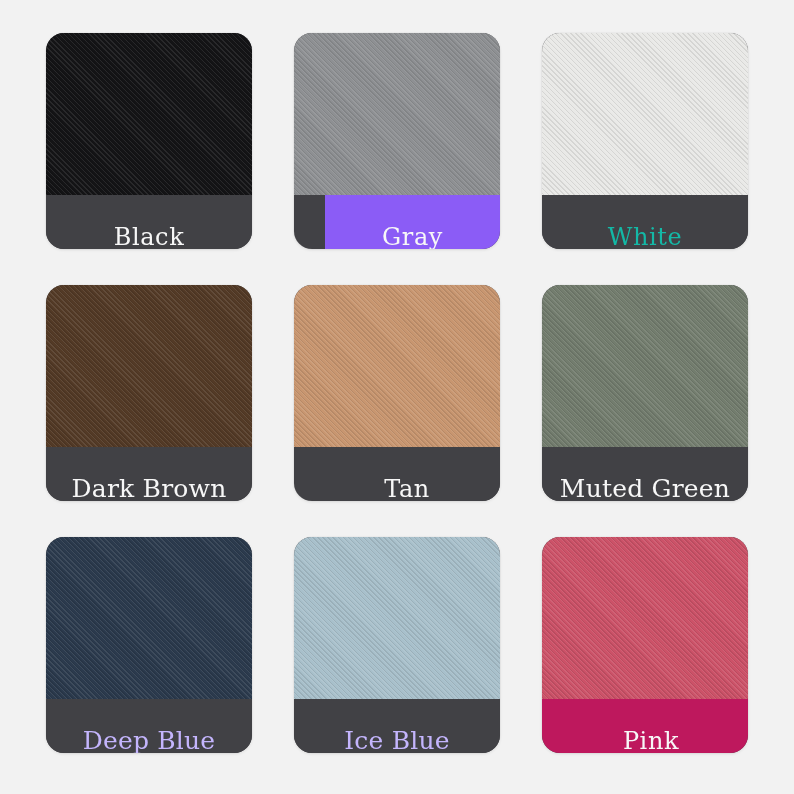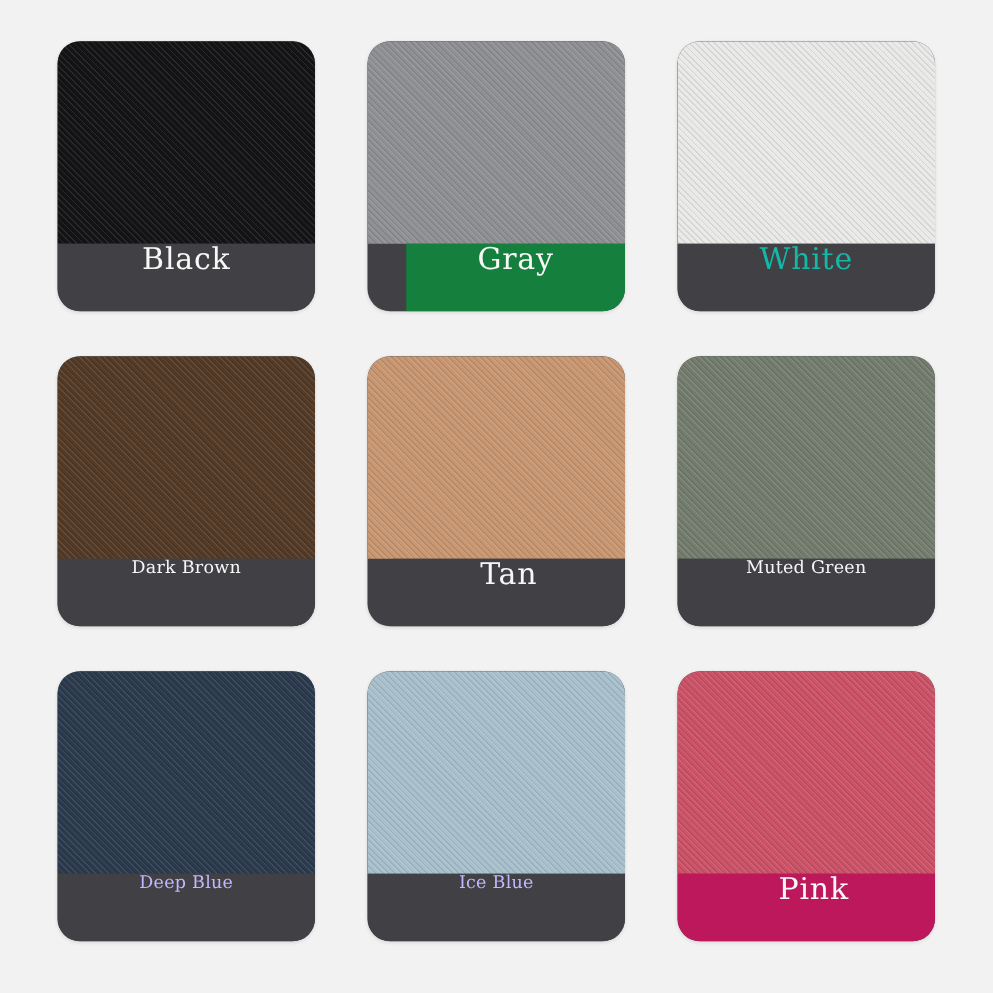--- a/index.html
+++ b/index.html
@@ -61,54 +61,54 @@
   }
 
   .swatch-label-band {
     position: absolute;
     left: 0;
     right: 0;
     top: 162px;
     bottom: 0;
     background: #414145;
     display: flex;
-    align-items: flex-start;
+    align-items: flex-end;
     justify-content: center;
   }
 
   .swatch-label {
     color: #f7f7f7;
     font-size: 24px;
     letter-spacing: 0.6px;
     line-height: 1;
     white-space: nowrap;
     font-weight: 400;
     font-family: "DejaVu Serif", "Liberation Serif", serif;
     -webkit-font-smoothing: antialiased;
   }
   .swatch-label.long {
-    font-size: 14px;
+    font-size: 25px;
     letter-spacing: 0.2px;
   }
 </style>
 </head>
 <body style="background-color: rgb(242, 242, 242);">
 
 <div id="swatch-grid">
 
   <div class="swatch-card">
     <div class="swatch-color" style="background-color: rgb(20, 20, 22);"></div>
     <div class="swatch-label-band" style="background-color: rgb(65, 65, 69);">
       <span class="swatch-label" style="color: rgb(247, 247, 247);">Black</span>
     </div>
   </div>
 
   <div class="swatch-card">
     <div class="swatch-color" style="background-color: rgb(142, 144, 147);"></div>
-    <div class="swatch-label-band" style="background-color: #15803d; margin-left: 31px;">
+    <div class="swatch-label-band" style="background-color: #8b5cf6; margin-left: 31px;">
       <span class="swatch-label" style="color: rgb(247, 247, 247);">Gray</span>
     </div>
   </div>
 
   <div class="swatch-card">
     <div class="swatch-color" style="background-color: rgb(233, 233, 231);"></div>
     <div class="swatch-label-band" style="background-color: rgb(65, 65, 69);">
       <span class="swatch-label" style="color: #14b8a6;">White</span>
     </div>
   </div>

